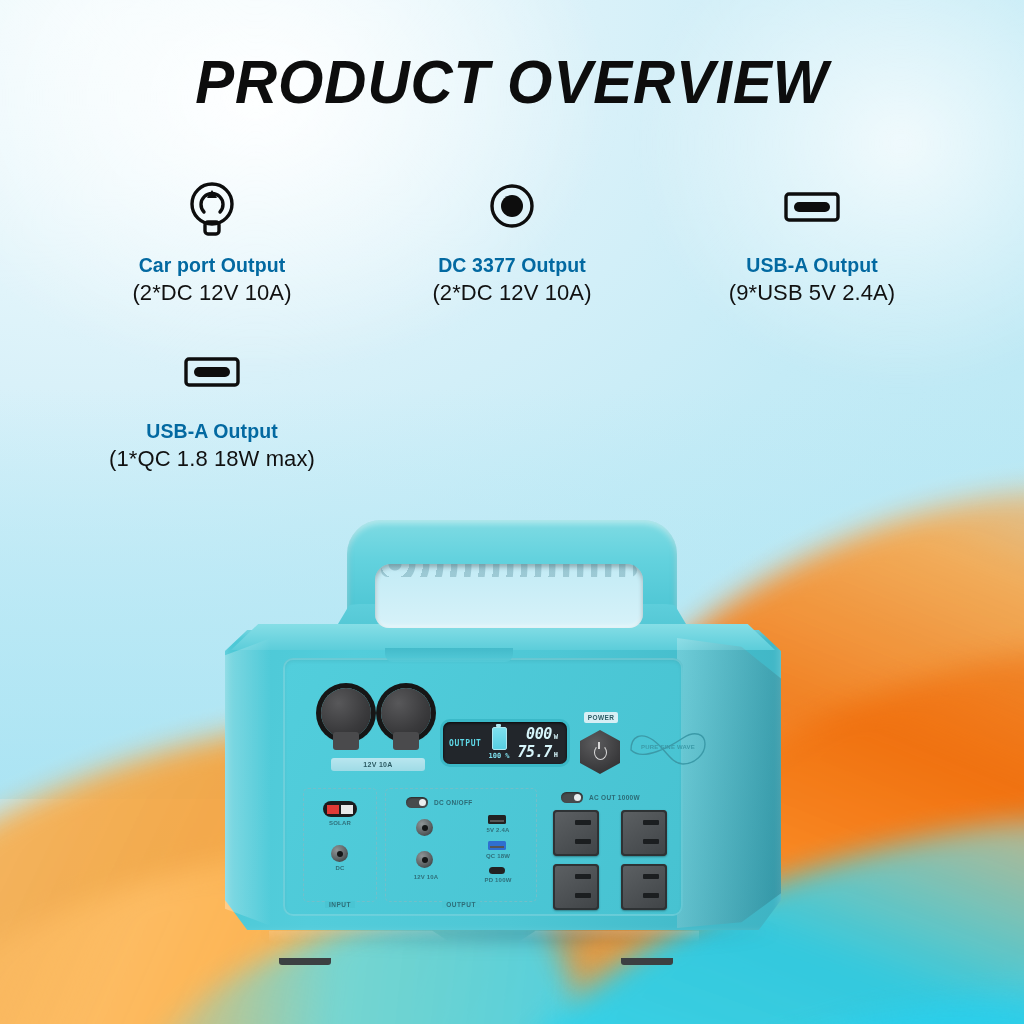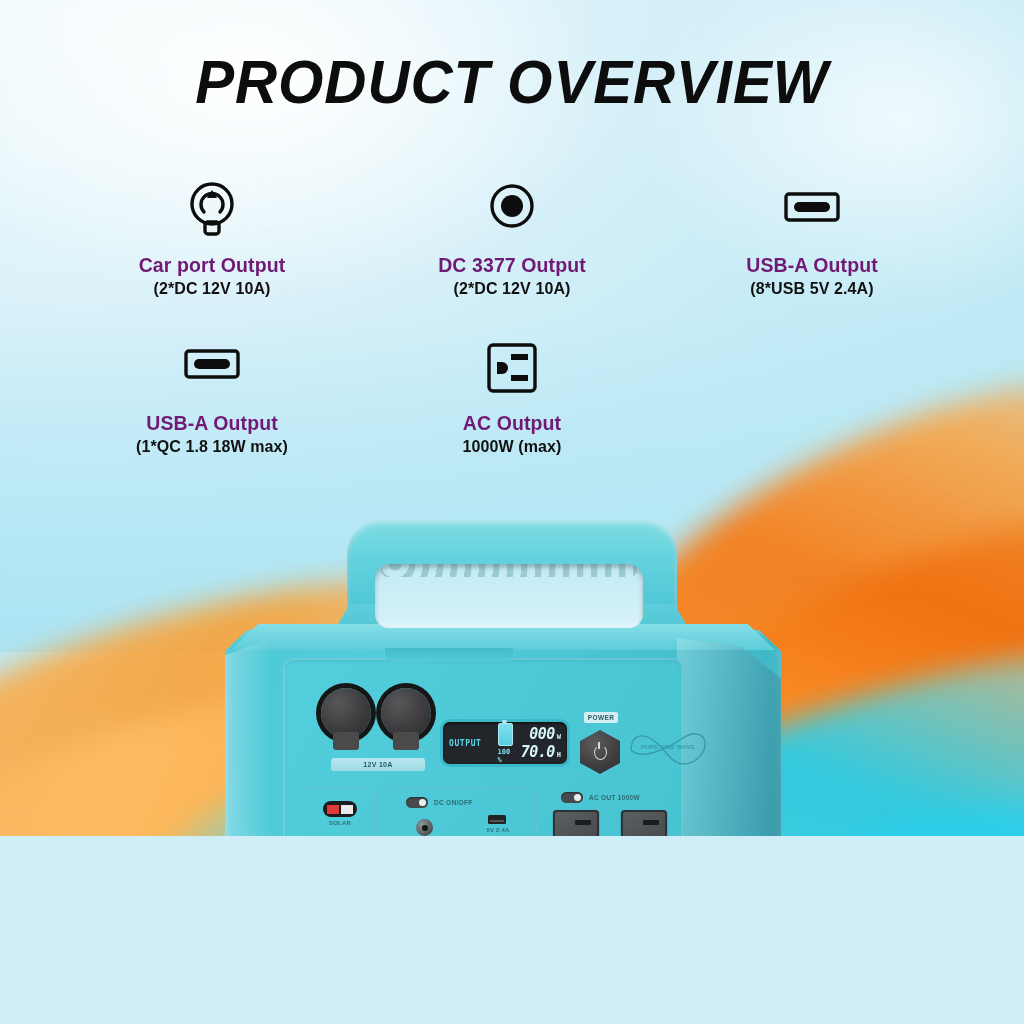--- a/index.html
+++ b/index.html
@@ -1,21 +1,21 @@
 <!DOCTYPE html>
 <html><head>
 <meta charset="utf-8">
 <style>
   html,body{margin:0;padding:0;}
   body{
     width:1024px;height:1024px;overflow:hidden;position:relative;
     font-family:"Liberation Sans", sans-serif;
     background:#cfeef7;
   }
-  #stage{position:absolute;inset:0;width:1024px;height:836px;overflow:hidden;}
+  #stage{position:absolute;inset:0;width:1024px;height:1024px;overflow:hidden;}
 
   
   .bg-base{position:absolute;inset:0;
     background:
       radial-gradient(120% 85% at 8% 2%, #f2fbfd 0%, #eaf8fc 18%, #d9f1f9 42%, #c4ebf6 70%, #b9e8f4 100%);
   }
   .bg-topglow{position:absolute;left:-10%;top:-18%;width:70%;height:55%;
     background:radial-gradient(closest-side, rgba(255,255,255,.95), rgba(255,255,255,0));
     filter:blur(6px);}
   .bg-rightglow{position:absolute;right:-14%;top:-10%;width:52%;height:48%;
@@ -107,22 +107,22 @@
     font-weight:bold;font-style:italic;
     font-size:62px;letter-spacing:1px;color:#0d0d0d;
     transform:scaleX(.94);
   }
 
   
   .features{position:absolute;left:62px;top:172px;width:900px;
     display:grid;grid-template-columns:repeat(3,1fr);row-gap:32px;}
   .feat{display:flex;flex-direction:column;align-items:center;}
   .feat .ic{height:76px;display:flex;align-items:center;justify-content:center;}
-  .feat .t1{font-size:19.5px;font-weight:bold;color:#701a75;margin-top:6px;letter-spacing:.1px;}
-  .feat .t2{font-size:16px;font-weight:bold;color:#111;margin-top:3px;letter-spacing:.1px;}
+  .feat .t1{font-size:19.5px;font-weight:bold;color:#0369a1;margin-top:6px;letter-spacing:.1px;}
+  .feat .t2{font-size:22px;font-weight:normal;color:#111;margin-top:3px;letter-spacing:.1px;}
 
   
   .product{position:absolute;left:225px;top:520px;width:580px;height:440px;}
 
   .shadow{position:absolute;left:30px;top:396px;width:530px;height:34px;
     background:radial-gradient(ellipse at 50% 50%, rgba(40,90,110,.38), rgba(40,90,110,0) 70%);
     filter:blur(7px);}
 
   
   .handle{position:absolute;left:122px;top:0px;width:330px;height:130px;
@@ -178,21 +178,21 @@
     background:linear-gradient(180deg,#b9e6ef,#9fdbe6);
     display:flex;align-items:center;justify-content:center;
     font-size:7px;font-weight:bold;color:#2b5a63;letter-spacing:.3px;}
 
   
   .lcd{position:absolute;left:218px;top:202px;width:124px;height:42px;border-radius:7px;
     background:#22262b;box-shadow:0 0 0 3px #3bb9c8, inset 0 1px 3px rgba(0,0,0,.8);
     display:flex;align-items:center;padding:0 6px;box-sizing:border-box;}
   .lcd .out{font-size:8px;font-weight:bold;color:#5fd9e8;letter-spacing:.6px;
     font-family:"DejaVu Sans Mono", monospace;}
-  .batt-wrap{margin-left:16px;display:flex;flex-direction:column;align-items:center;}
+  .batt-wrap{margin-left:7px;display:flex;flex-direction:column;align-items:center;}
   .batt{width:13px;height:21px;border:1.6px solid #aee9f2;border-radius:2px;position:relative;
     background:linear-gradient(180deg,#7fe0ee,#57cfe2);}
   .batt::before{content:"";position:absolute;left:3.2px;top:-4px;width:5px;height:3px;background:#aee9f2;border-radius:1px;}
   .batt-pct{font-size:7px;font-weight:bold;color:#7fe0ee;margin-top:2px;
     font-family:"DejaVu Sans Mono", monospace;}
   .lcd-nums{margin-left:8px;display:flex;flex-direction:column;align-items:flex-end;}
   .lcd-row{display:flex;align-items:baseline;
     font-family:"DejaVu Sans Mono", monospace;color:#d7f6fb;}
   .lcd-big{font-size:15px;font-weight:bold;letter-spacing:-.5px;font-style:italic;}
   .lcd-unit{font-size:7px;font-weight:bold;margin-left:2px;}
@@ -301,47 +301,35 @@
     </div>
 
     <div class="feat">
       <div class="ic">
         <svg width="70" height="64" viewBox="0 0 70 64">
           <rect x="9" y="16" width="52" height="26" rx="3" fill="none" stroke="#0d0d0d" stroke-width="3.4"></rect>
           <rect x="17" y="24" width="36" height="10" rx="5" fill="#0d0d0d"></rect>
         </svg>
       </div>
       <div class="t1">USB-A Output</div>
-      <div class="t2">(8*USB 5V 2.4A)</div>
+      <div class="t2">(9*USB 5V 2.4A)</div>
     </div>
 
     <div class="feat">
       <div class="ic">
         <svg width="70" height="58" viewBox="0 0 70 58">
           <rect x="9" y="12" width="52" height="26" rx="3" fill="none" stroke="#0d0d0d" stroke-width="3.4"></rect>
           <rect x="17" y="20" width="36" height="10" rx="5" fill="#0d0d0d"></rect>
         </svg>
       </div>
       <div class="t1">USB-A Output</div>
       <div class="t2">(1*QC 1.8 18W max)</div>
     </div>
 
 
-    <div class="feat">
-      <div class="ic">
-        <svg width="62" height="58" viewBox="0 0 62 58">
-          <rect x="8" y="6" width="46" height="46" rx="4" fill="none" stroke="#0d0d0d" stroke-width="3.4"></rect>
-          <rect x="30" y="15" width="17" height="6" fill="#0d0d0d"></rect>
-          <rect x="30" y="36" width="17" height="6" fill="#0d0d0d"></rect>
-          <path d="M16 23h5a6 6 0 0 1 0 12h-5z" fill="#0d0d0d"></path>
-        </svg>
-      </div>
-      <div class="t1">AC Output</div>
-      <div class="t2">1000W (max)</div>
-    </div>
 
   </div>
 
   <div class="product">
 
     <div class="shadow"></div>
 
     <div class="handle"></div>
     <div class="handle-hole"></div>
     <div class="grip"></div>
@@ -367,21 +355,21 @@
       <div class="batt-wrap">
         <div class="batt"></div>
         <div class="batt-pct">100 %</div>
       </div>
       <div class="lcd-nums">
         <div class="lcd-row">
           <span class="lcd-big">000</span>
           <span class="lcd-unit">W</span>
         </div>
         <div class="lcd-row">
-          <span class="lcd-big">70.0</span>
+          <span class="lcd-big">75.7</span>
           <span class="lcd-unit">H</span>
         </div>
       </div>
     </div>
 
     <div class="pwr-label">POWER</div>
     <div class="pwr-btn">
       <span class="pwr-ico"></span>
     </div>
     <svg class="sine" viewBox="0 0 86 48" fill="none" stroke="#3b9aa8" stroke-width="1.4">

